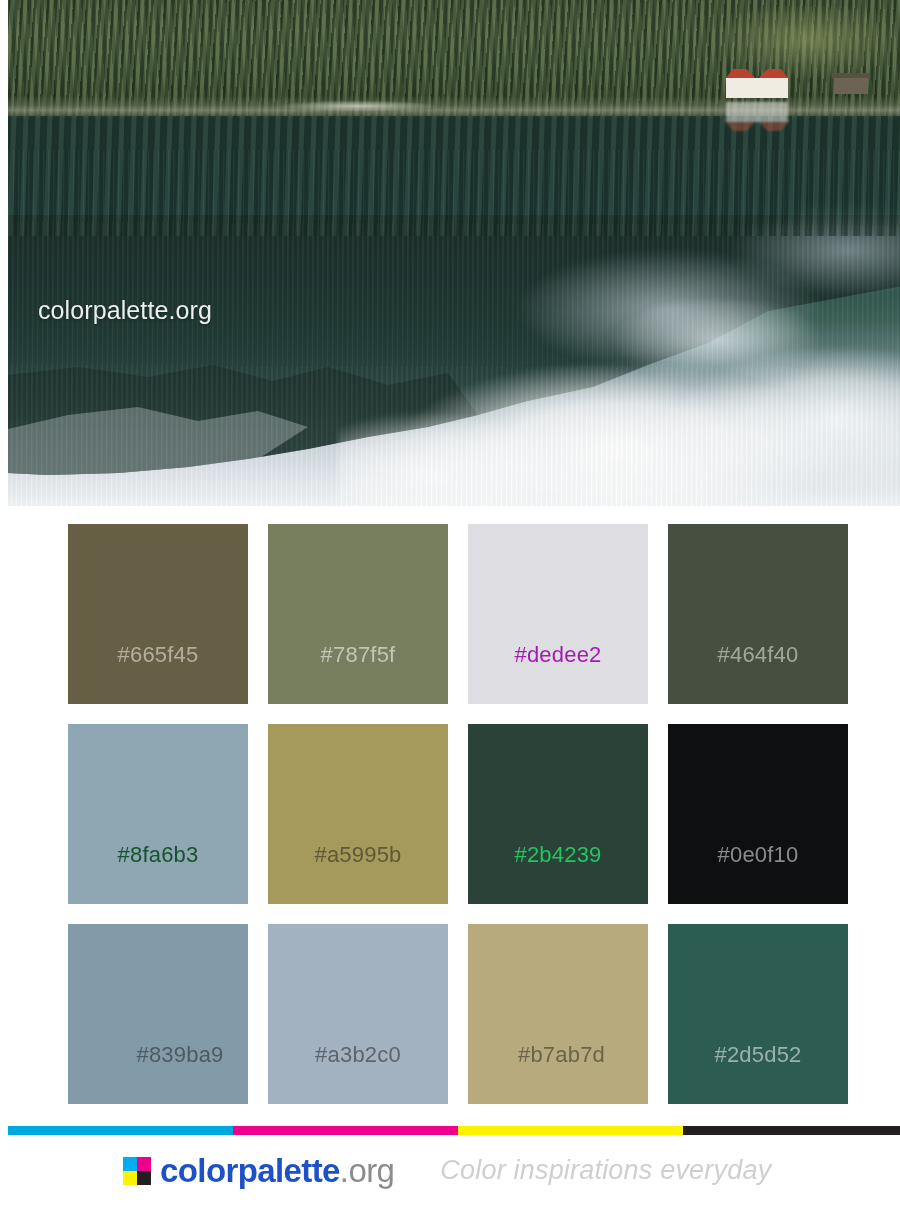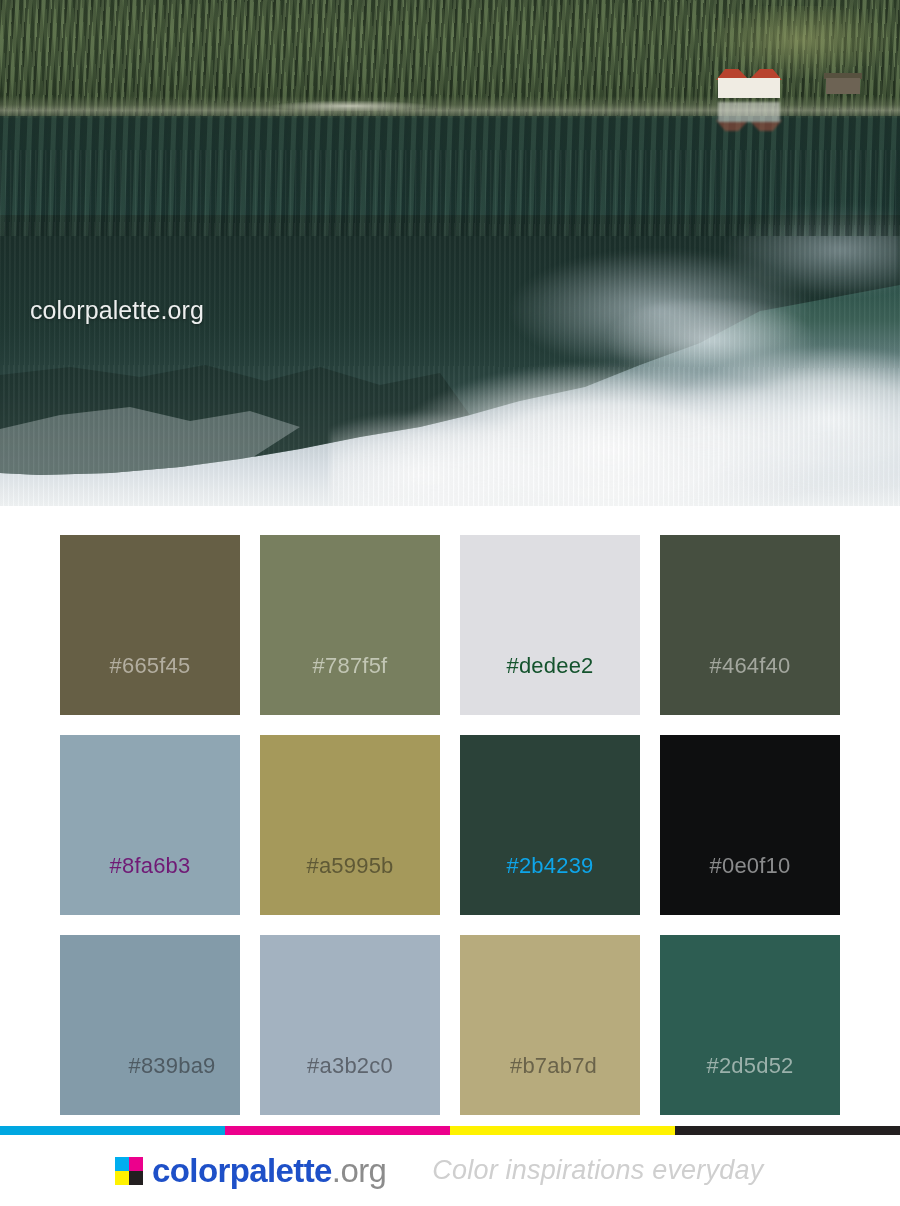--- a/index.html
+++ b/index.html
@@ -11,20 +11,21 @@
     background: #ffffff;
     font-family: "Liberation Sans", "DejaVu Sans", sans-serif;
     overflow: hidden;
   }
 
   .page {
     position: relative;
     width: 756px;
     height: 1206px;
     background: #ffffff;
+    margin-left: 8px;
   }
 
   
   .hero {
     position: relative;
     width: 900px;
     height: 506px;
     overflow: hidden;
     background: #20332f;
   }
@@ -186,21 +187,21 @@
     color: rgba(255,255,255,0.92);
     letter-spacing: 0.1px;
     font-family: "Liberation Sans", sans-serif;
     text-shadow: 0 1px 3px rgba(0,0,0,0.35);
   }
 
   
   .palette {
     position: absolute;
     left: 60px;
-    top: 535px;
+    top: 524px;
     width: 780px;
     display: grid;
     grid-template-columns: repeat(4, 180px);
     grid-template-rows: repeat(3, 180px);
     column-gap: 20px;
     row-gap: 20px;
   }
 
   .swatch {
     position: relative;
@@ -333,33 +334,33 @@
   </div>
 
   <div class="palette">
     <div class="swatch" style="background-color: rgb(102, 95, 69);">
       <span class="swatch-label" style="color: rgb(179, 174, 160);">#665f45</span>
     </div>
     <div class="swatch" style="background-color: rgb(120, 127, 95);">
       <span class="swatch-label" style="color: rgb(194, 198, 180);">#787f5f</span>
     </div>
     <div class="swatch" style="background-color: rgb(222, 222, 226);">
-      <span class="swatch-label" style="color: #14532d;">#dedee2</span>
+      <span class="swatch-label" style="color: #a21caf;">#dedee2</span>
     </div>
     <div class="swatch" style="background-color: rgb(70, 79, 64); padding-left: 48px;">
       <span class="swatch-label" style="color: rgb(163, 167, 158);">#464f40</span>
     </div>
     <div class="swatch" style="background-color: rgb(143, 166, 179);">
-      <span class="swatch-label" style="color: #701a75;">#8fa6b3</span>
+      <span class="swatch-label" style="color: #14532d;">#8fa6b3</span>
     </div>
     <div class="swatch" style="background-color: rgb(165, 153, 91);">
       <span class="swatch-label" style="color: rgb(95, 89, 54);">#a5995b</span>
     </div>
     <div class="swatch" style="background-color: rgb(43, 66, 57);">
-      <span class="swatch-label" style="color: #0ea5e9;">#2b4239</span>
+      <span class="swatch-label" style="color: #22c55e;">#2b4239</span>
     </div>
     <div class="swatch" style="background-color: rgb(14, 15, 16);">
       <span class="swatch-label" style="color: rgb(138, 139, 140);">#0e0f10</span>
     </div>
     <div class="swatch" style="background-color: rgb(131, 155, 169);">
       <span class="swatch-label" style="color: rgb(78, 90, 98); padding-left: 44px;">#839ba9</span>
     </div>
     <div class="swatch" style="background-color: rgb(163, 178, 192);">
       <span class="swatch-label" style="color: rgb(93, 100, 109);">#a3b2c0</span>
     </div>

